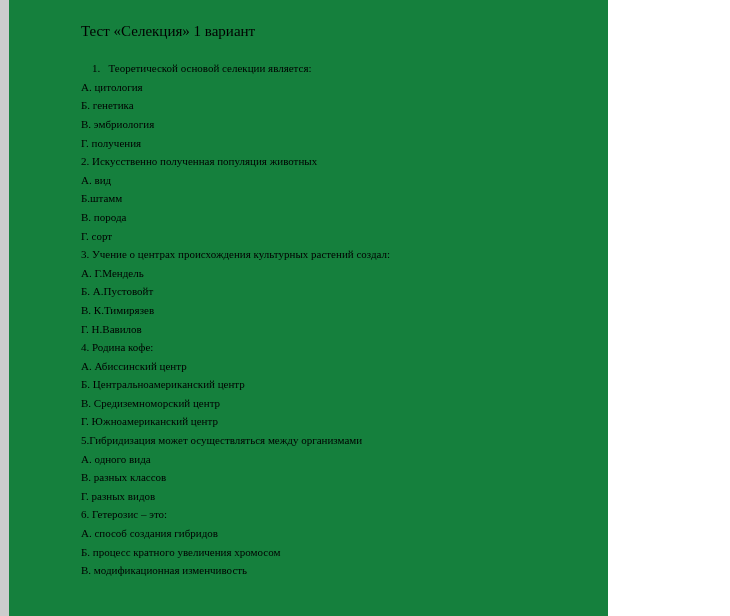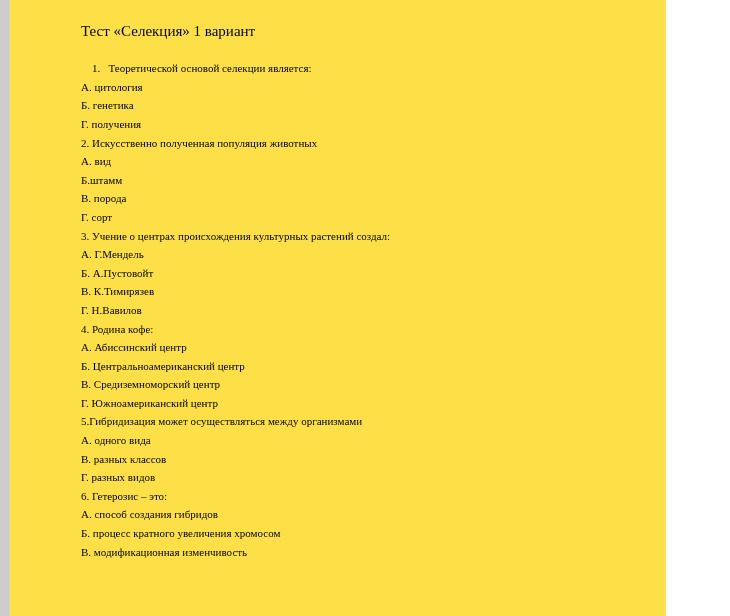--- a/index.html
+++ b/index.html
@@ -2,23 +2,23 @@
 <html><head>
 <meta charset="utf-8">
 <style>
   html, body {
     margin: 0;
     padding: 0;
     background: #ffffff;
   }
   .page {
     position: relative;
-    width: 666px;
+    width: 608px;
     height: 616px;
-    background: #fde047;
+    background: #15803d;
     overflow: hidden;
     font-family: "Liberation Serif", "DejaVu Serif", serif;
     color: #000000;
   }
   .page-edge {
     position: absolute;
     left: 0;
     top: 0;
     width: 9px;
     height: 100%;
@@ -47,20 +47,21 @@
 <body>
 
 <div class="page">
   <div class="page-edge"></div>
   <div class="doc-content">
     <p class="doc-title">Тест «Селекция» 1 вариант</p>
     <div>
         <div class="doc-line">    1.   Теоретической основой селекции является:</div>
         <div class="doc-line">А. цитология</div>
         <div class="doc-line">Б. генетика</div>
+        <div class="doc-line">В. эмбриология</div>
         <div class="doc-line">Г. получения</div>
         <div class="doc-line">2. Искусственно полученная популяция животных</div>
         <div class="doc-line">А. вид</div>
         <div class="doc-line">Б.штамм</div>
         <div class="doc-line">В. порода</div>
         <div class="doc-line">Г. сорт</div>
         <div class="doc-line">3. Учение о центрах происхождения культурных растений создал:</div>
         <div class="doc-line">А. Г.Мендель</div>
         <div class="doc-line">Б. А.Пустовойт</div>
         <div class="doc-line">В. К.Тимирязев</div>

